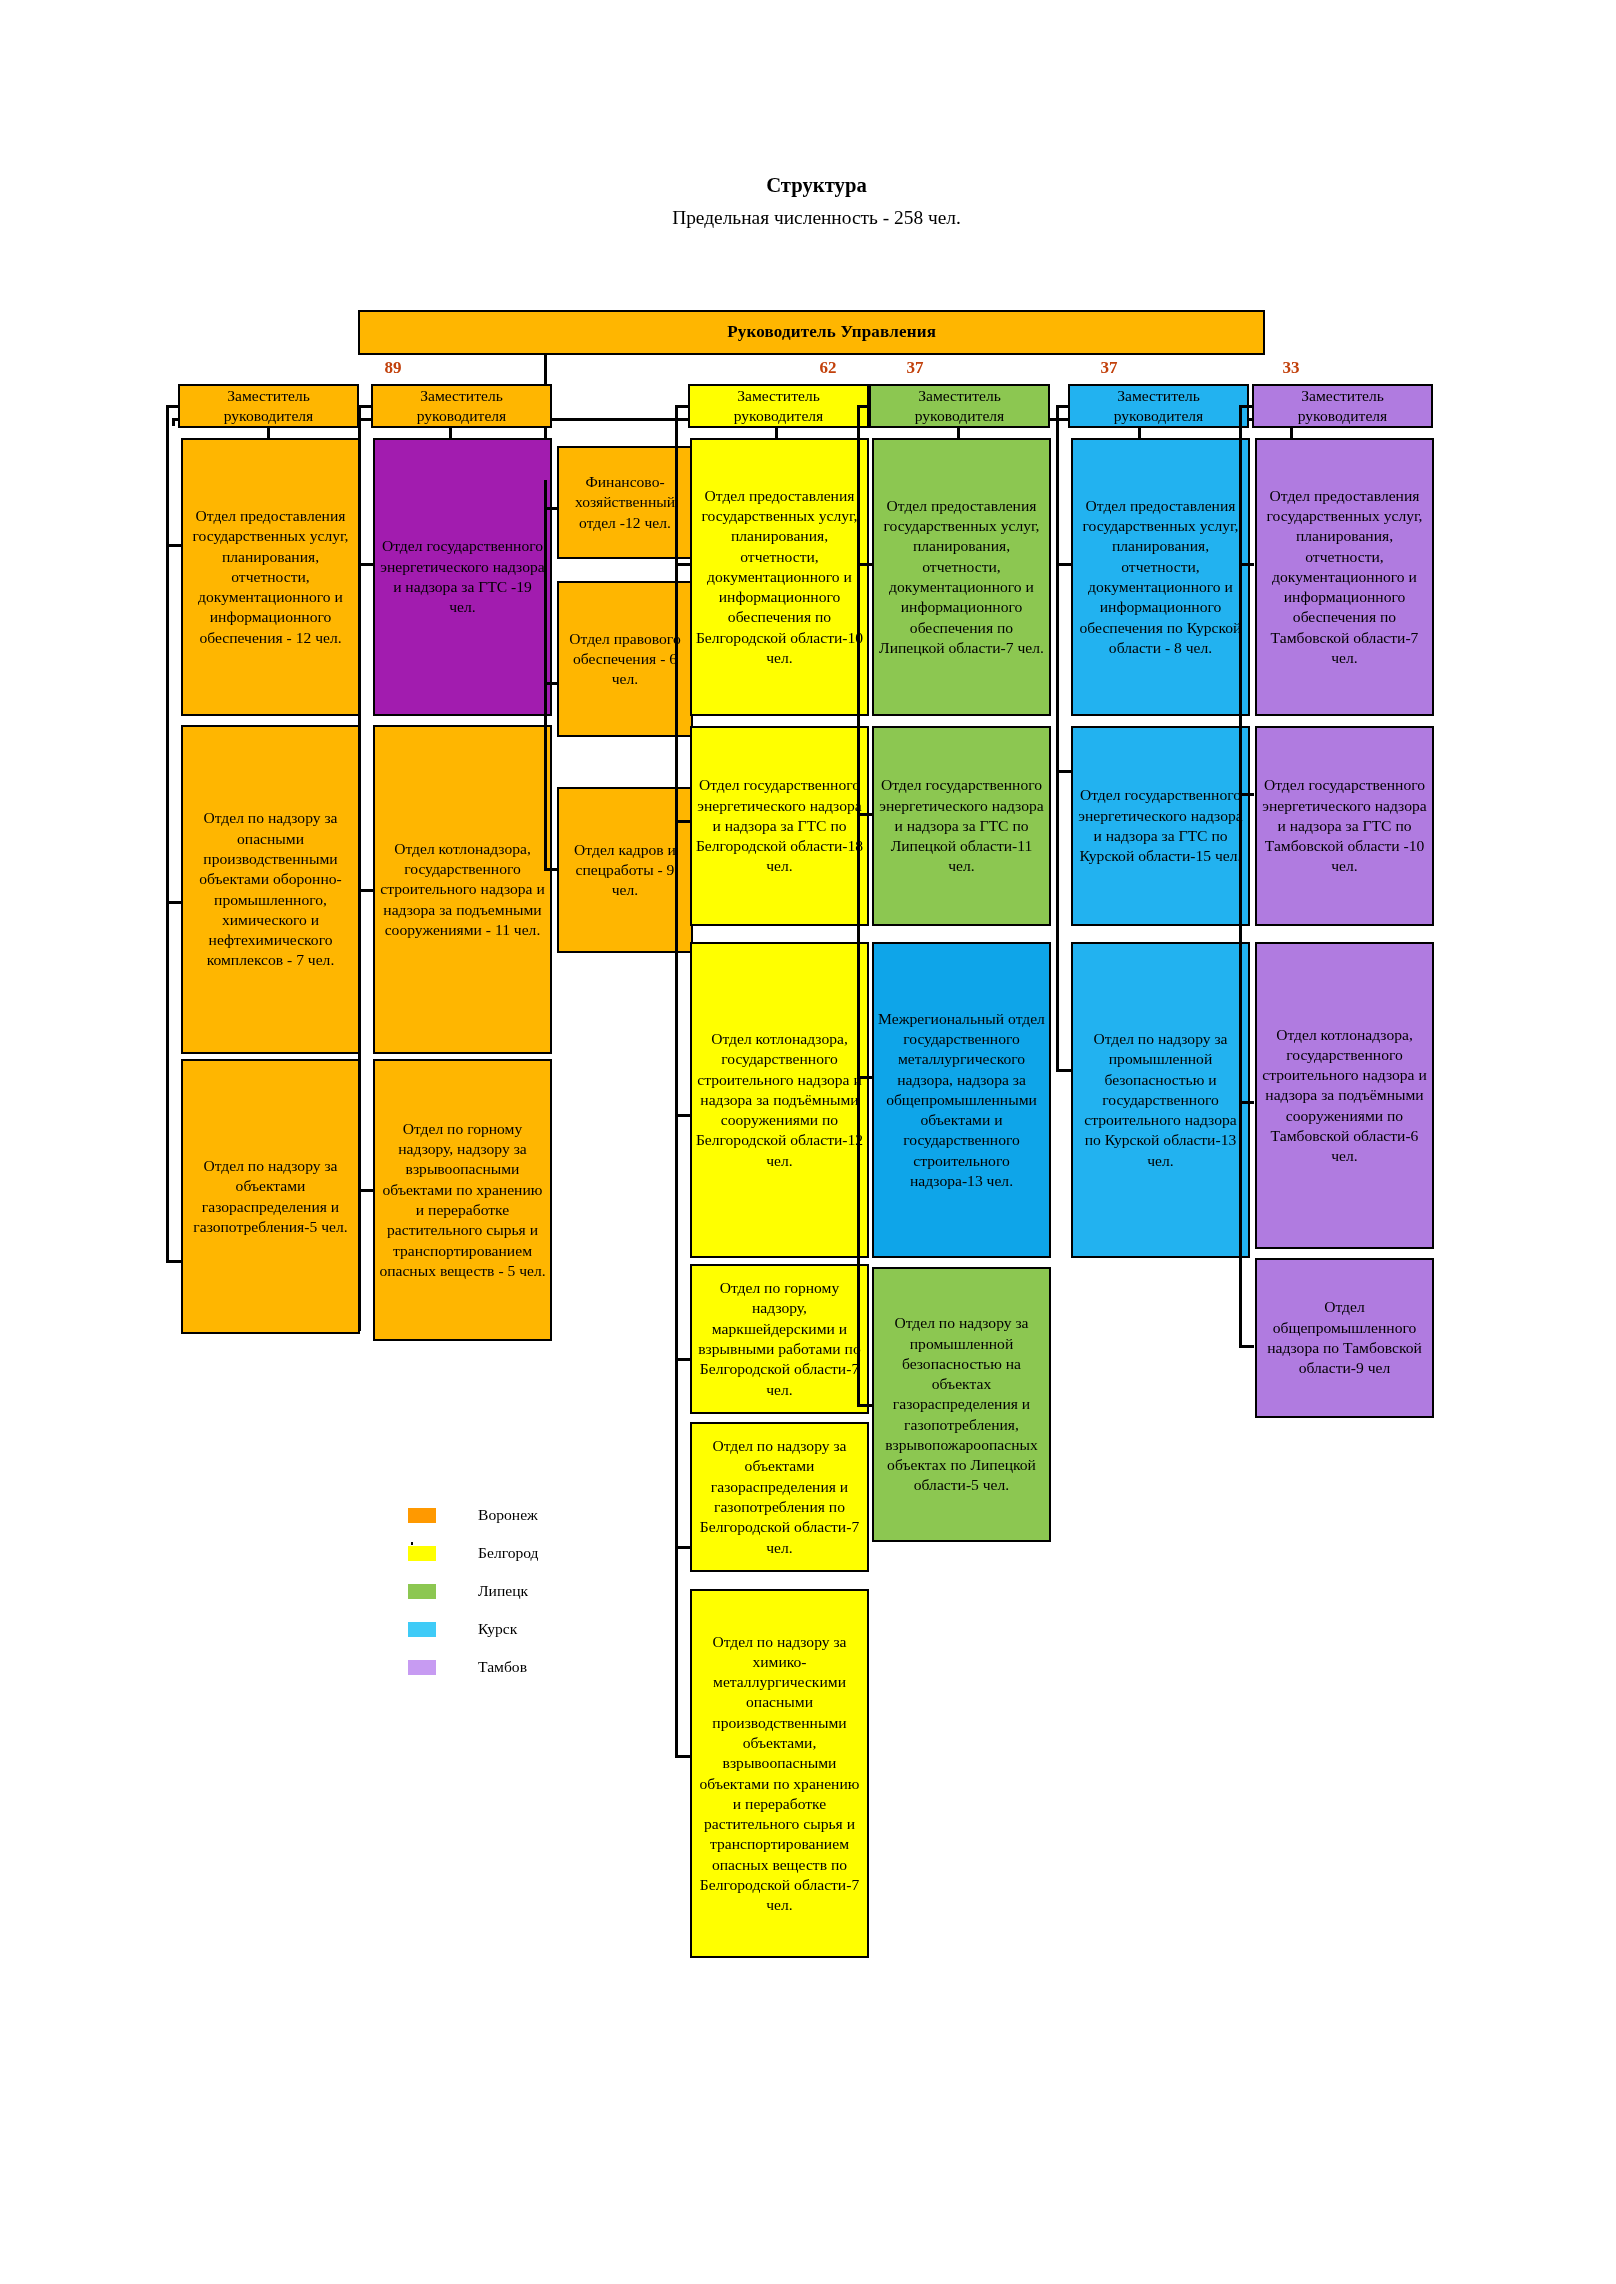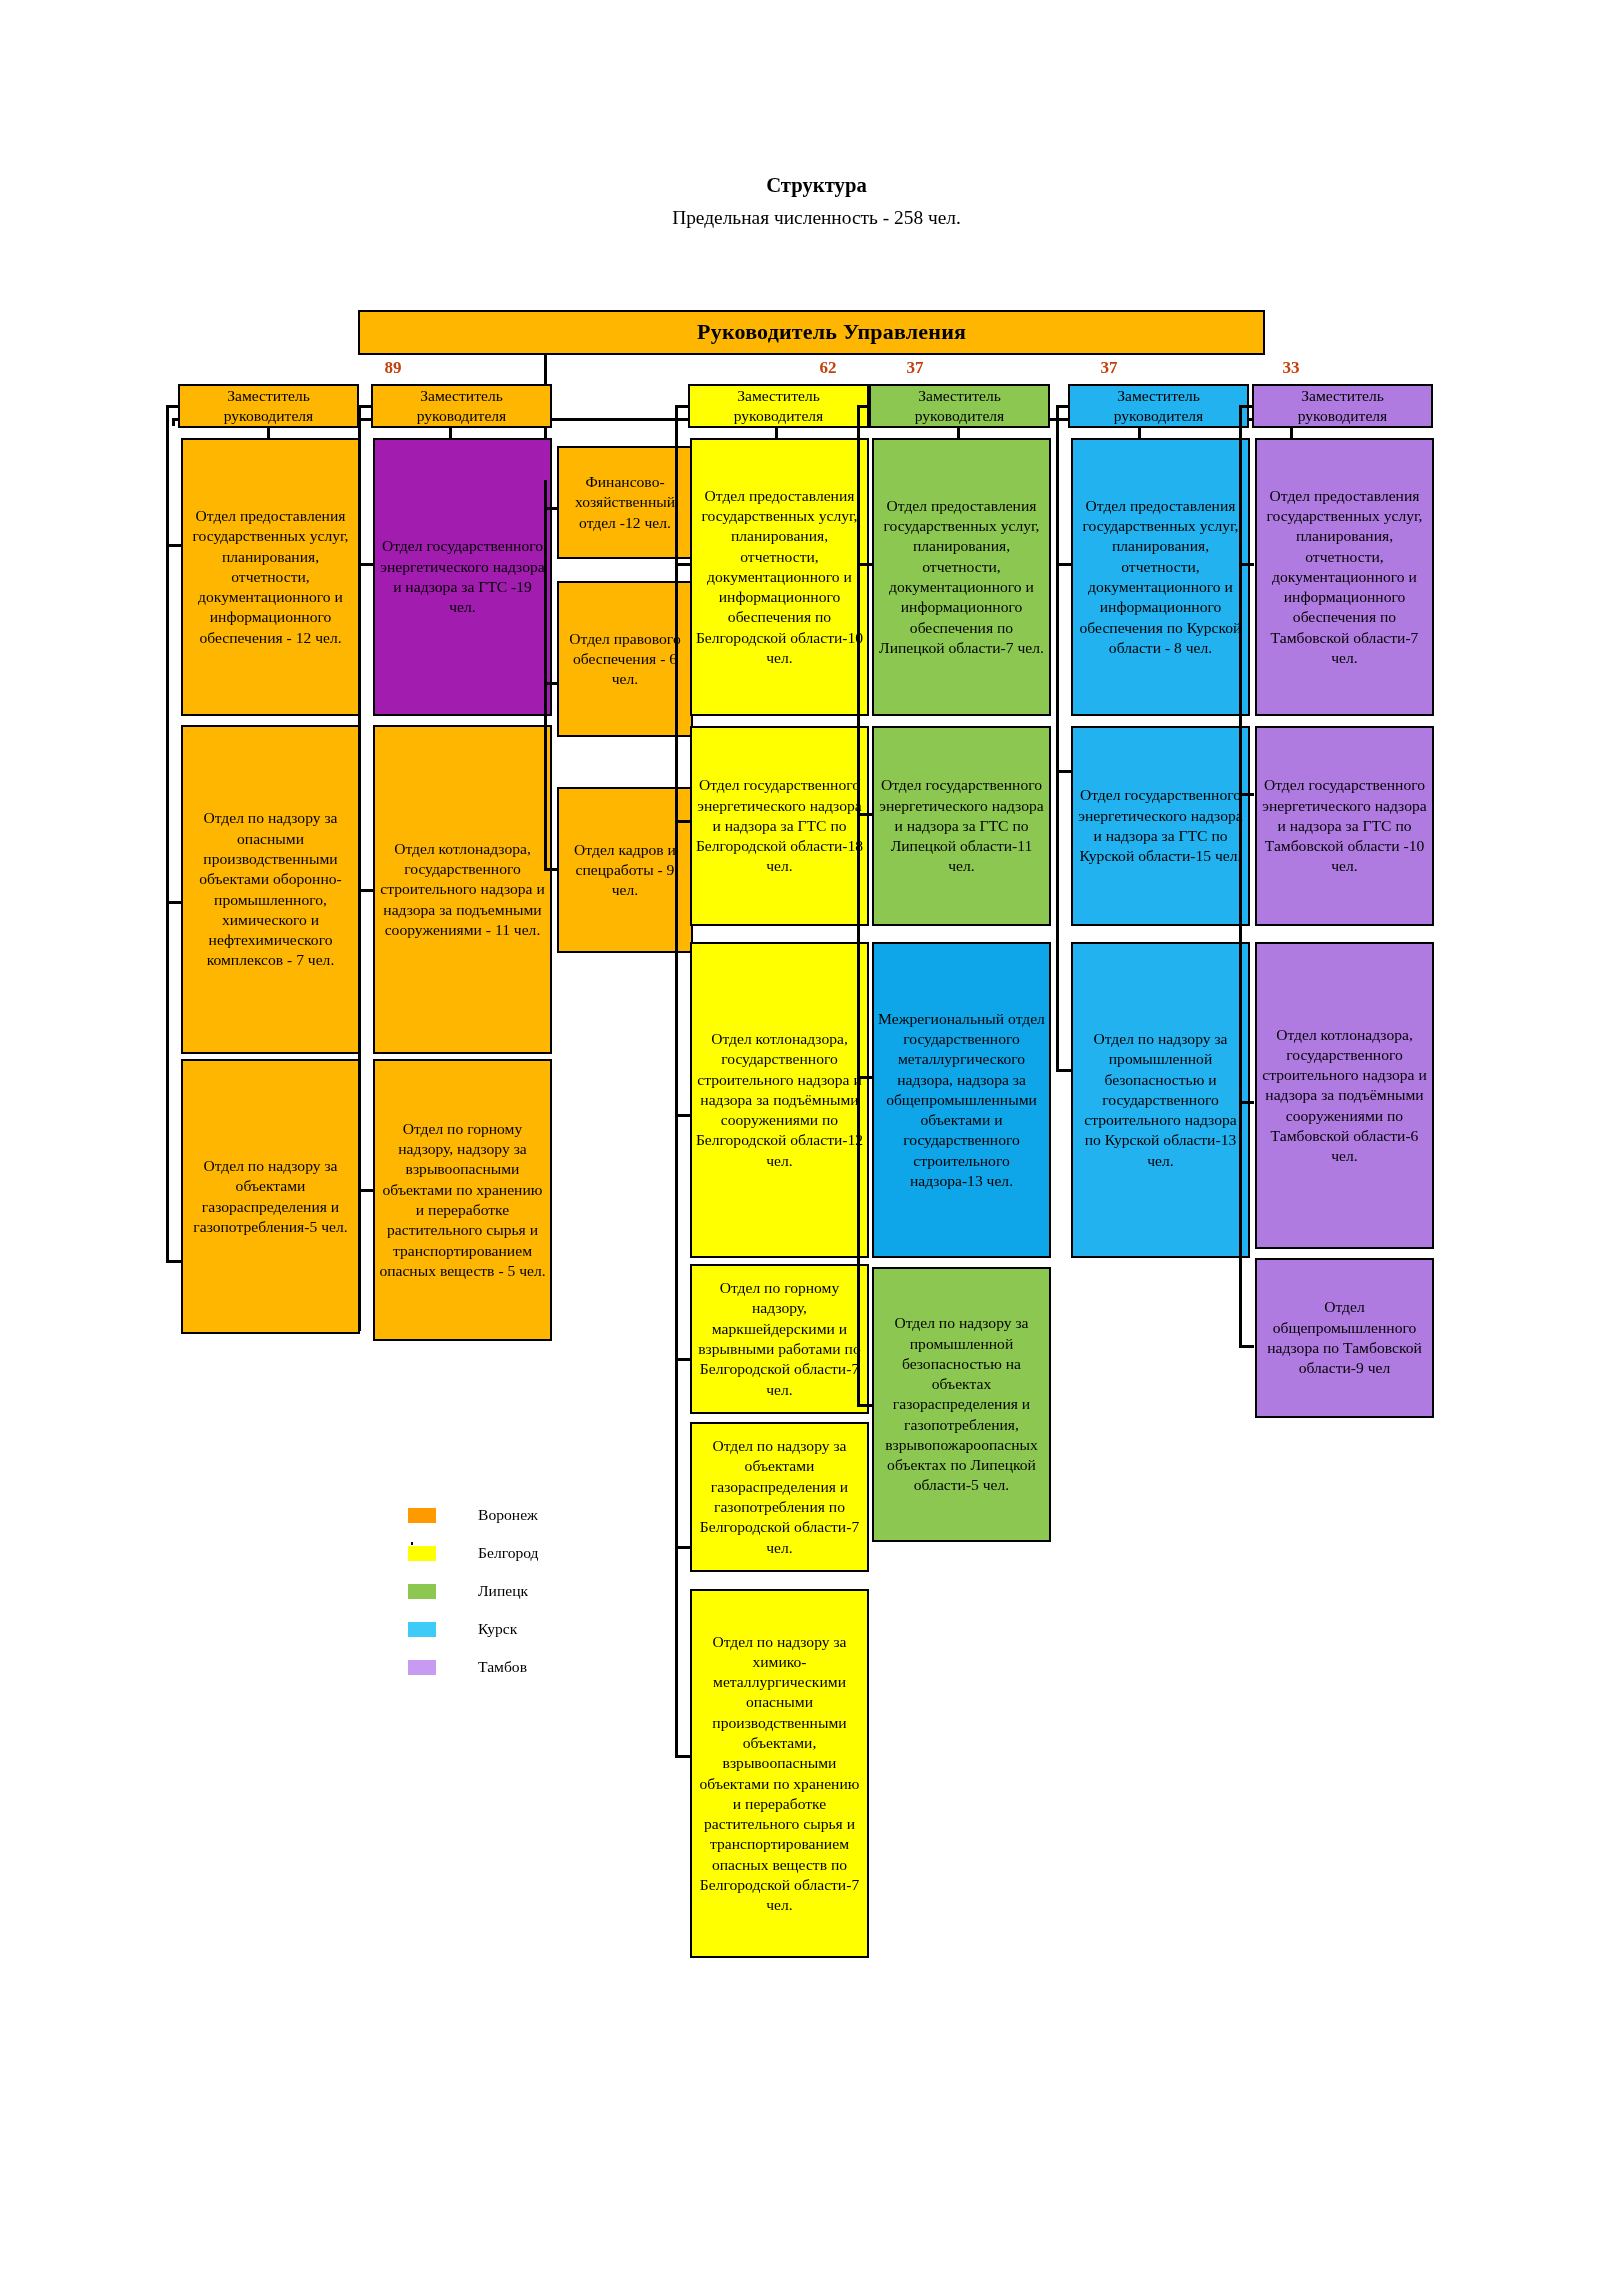--- a/index.html
+++ b/index.html
@@ -30,21 +30,21 @@
     justify-content:center;
     text-align:center;
     font-size:15.6px;
     line-height:1.30;
     padding:2.5px 3.8px;
     overflow:hidden;
   }
   .box .txt{display:block;width:100%;}
 
   .root{
-    font-size:22px;
+    font-size:17px;
     font-weight:bold;
     letter-spacing:0.2px;
     padding-left:44px;
   }
   .deputy{font-size:15.6px;justify-content:flex-end;}
 
   
   .ln{position:absolute;background:#000;}
   .vh{width:2.5px;}
   .hz{height:2.5px;}

